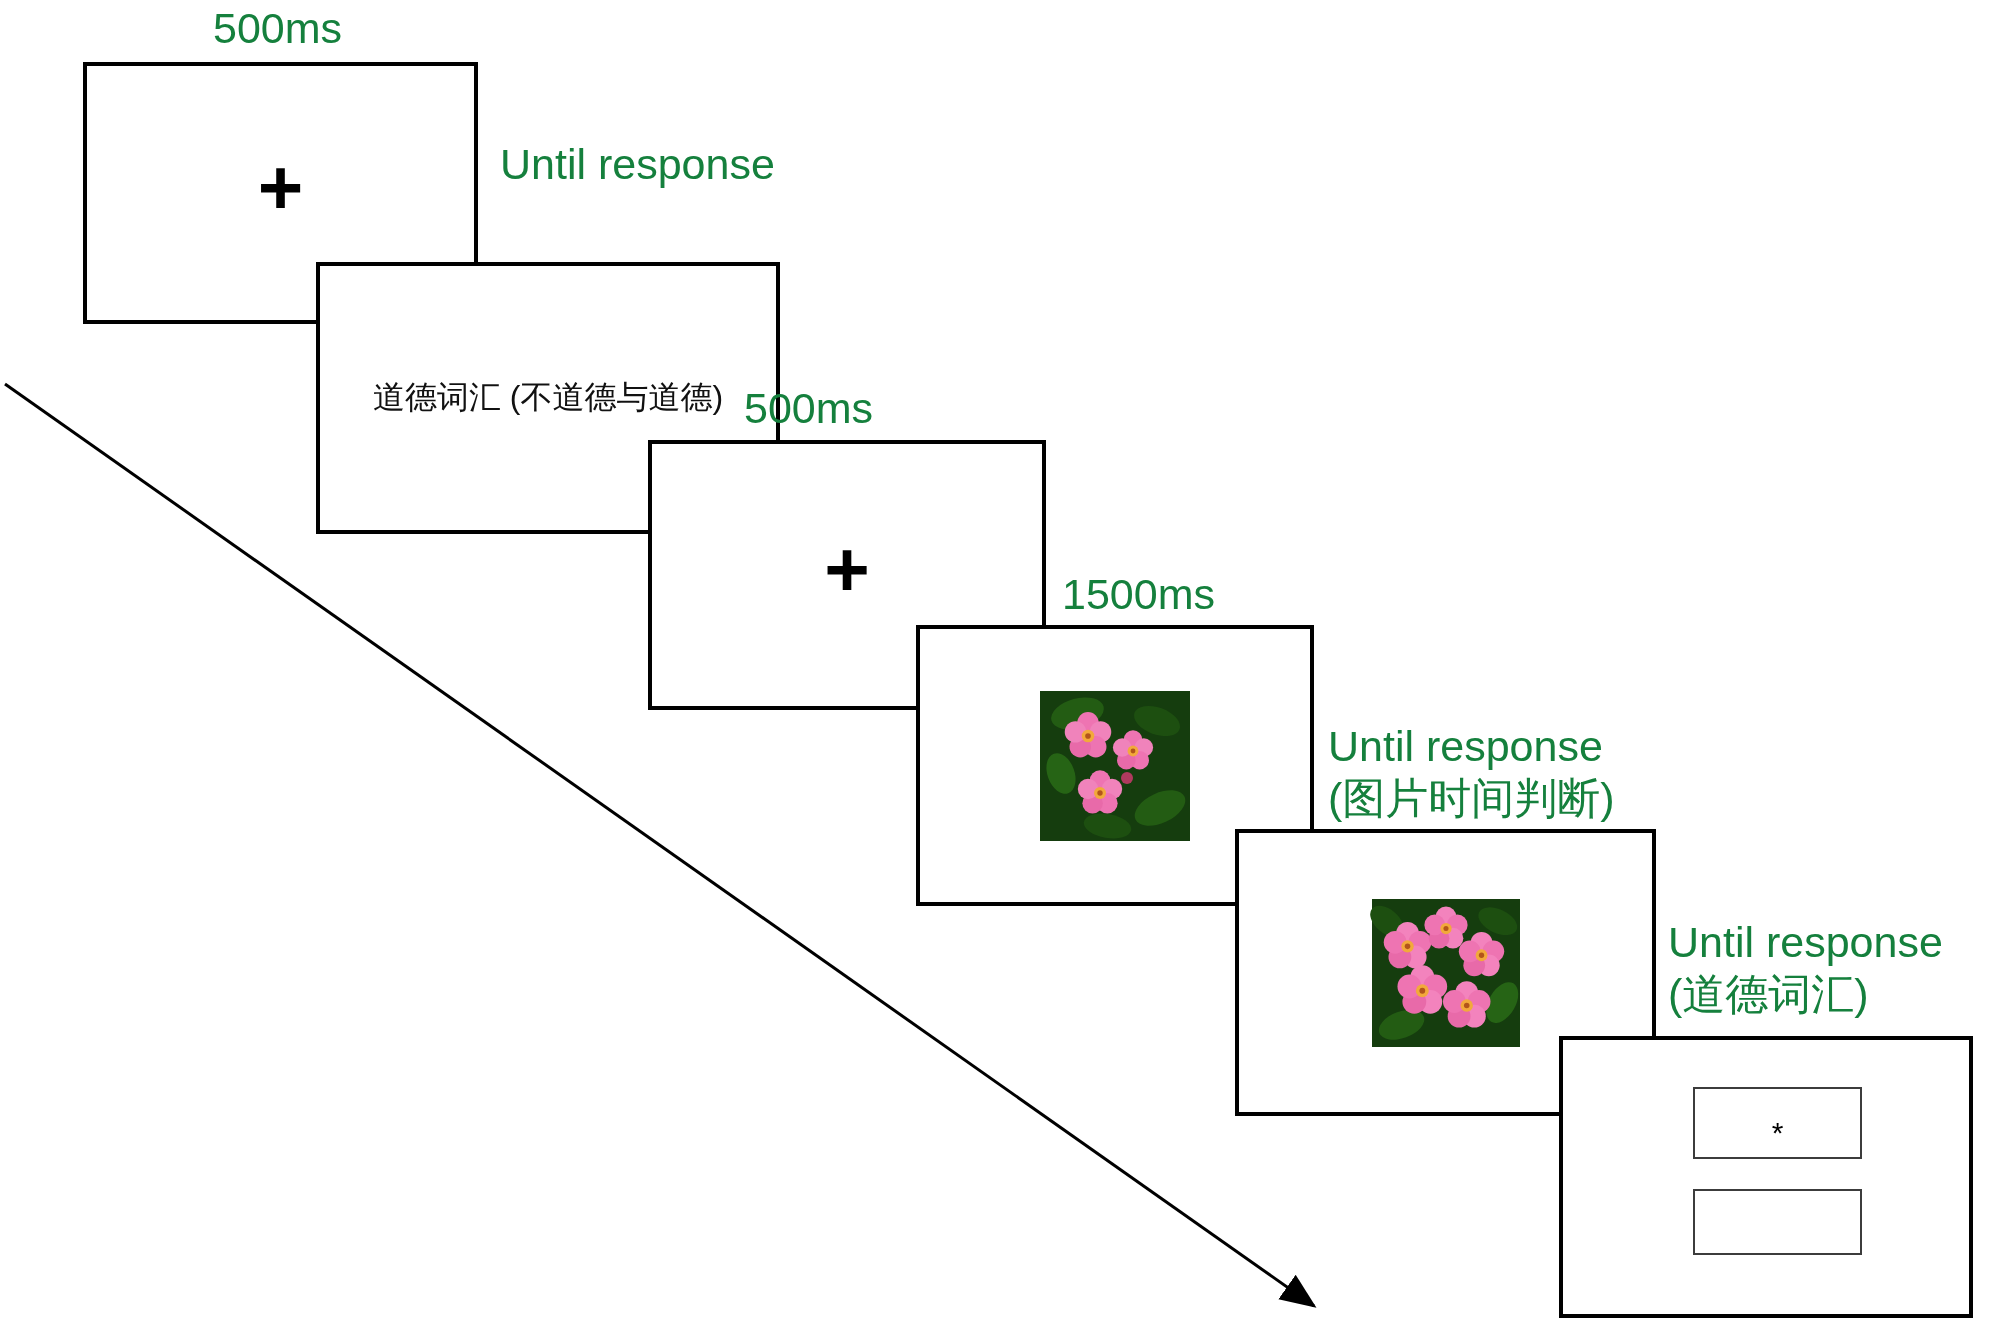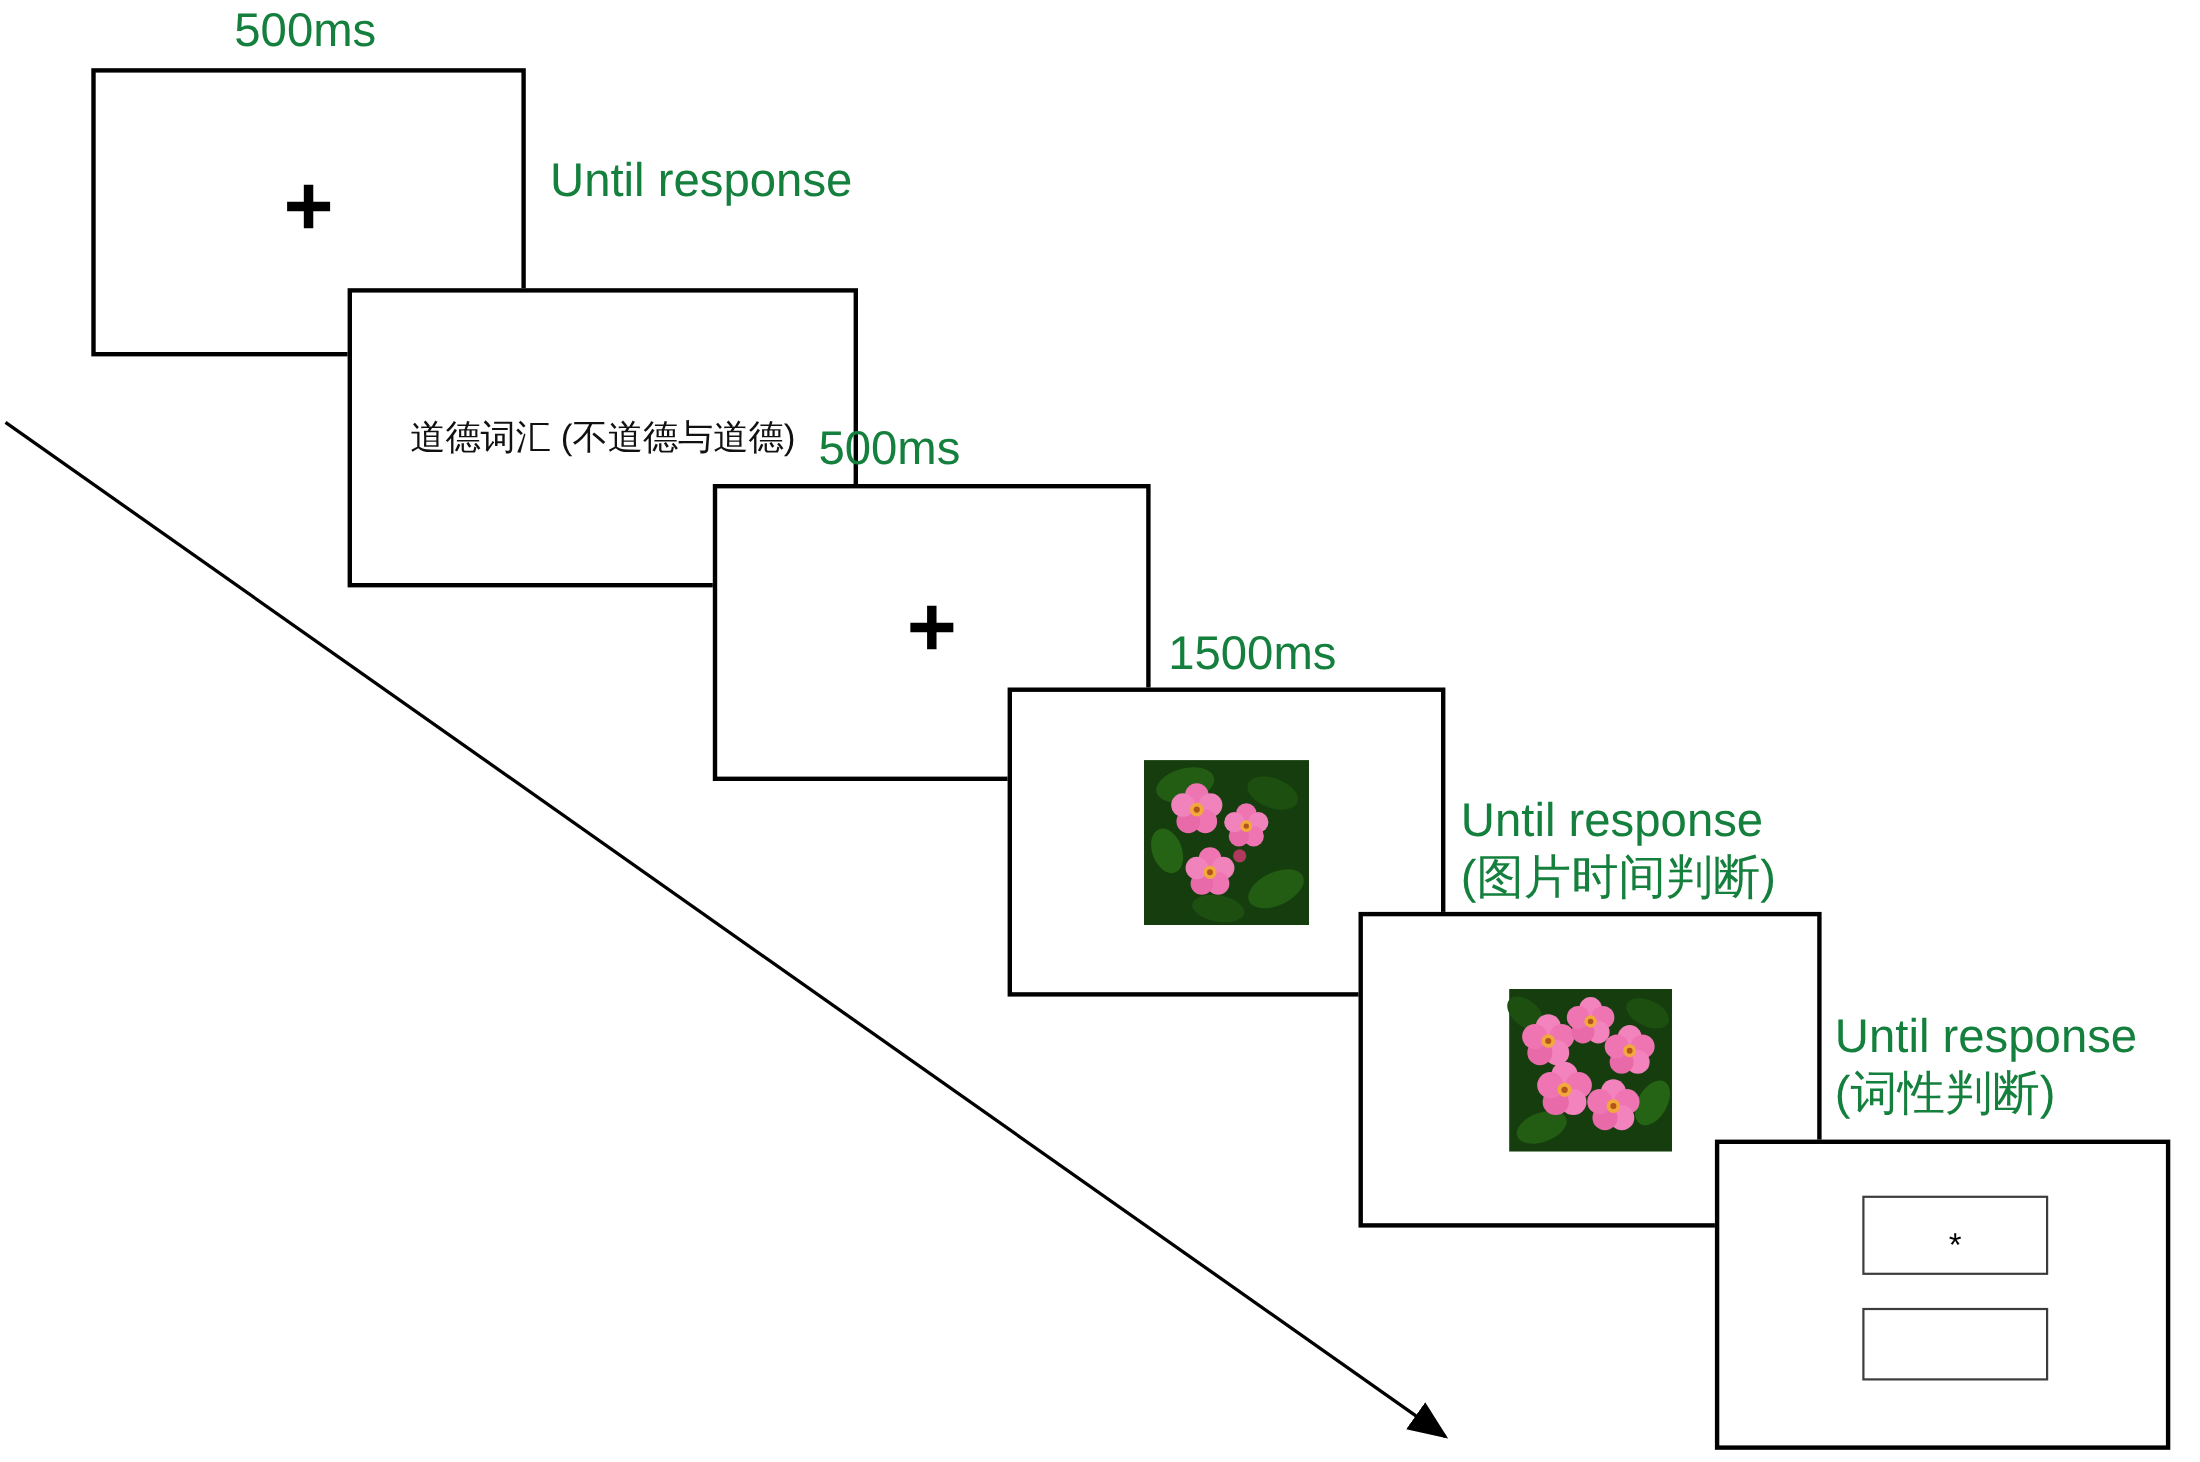--- a/index.html
+++ b/index.html
@@ -151,16 +151,16 @@
   </div>
 
   <div class="screen resp-screen" style="left:1559px; top:1036px; width:414px; height:282px;">
     <div class="resp-box" style="left:130px; top:47px; width:169px; height:72px;">
       <span class="target">*</span>
     </div>
     <div class="resp-box" style="left:130px; top:149px; width:169px; height:66px;"></div>
   </div>
   <div class="label" style="left:1668px; top:916px;">
     <span class="line">Until response</span>
-    <span class="line">(词性判断)</span>
+    <span class="line">(道德词汇)</span>
   </div>
 
 </div>
 
 </body></html>

